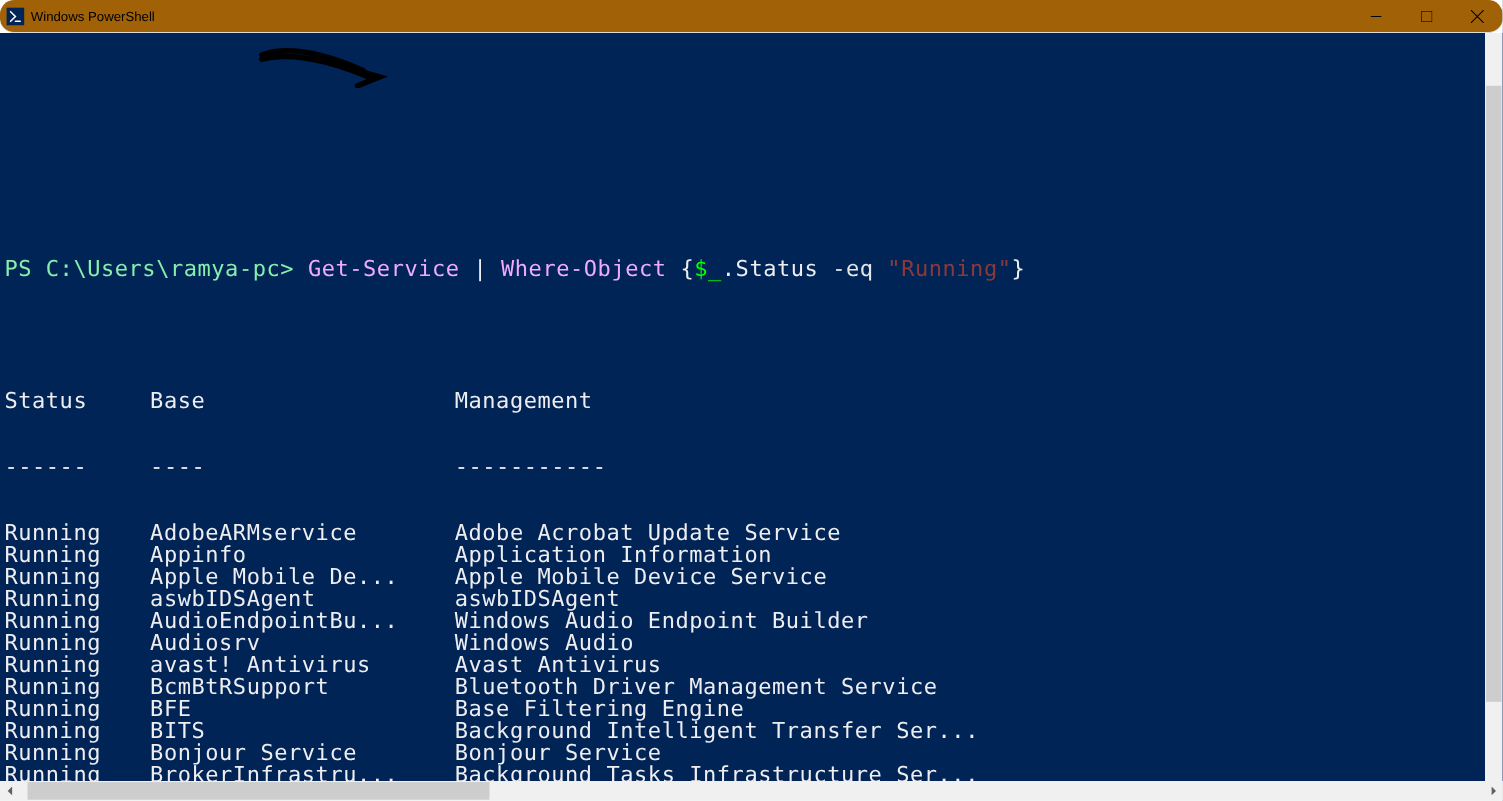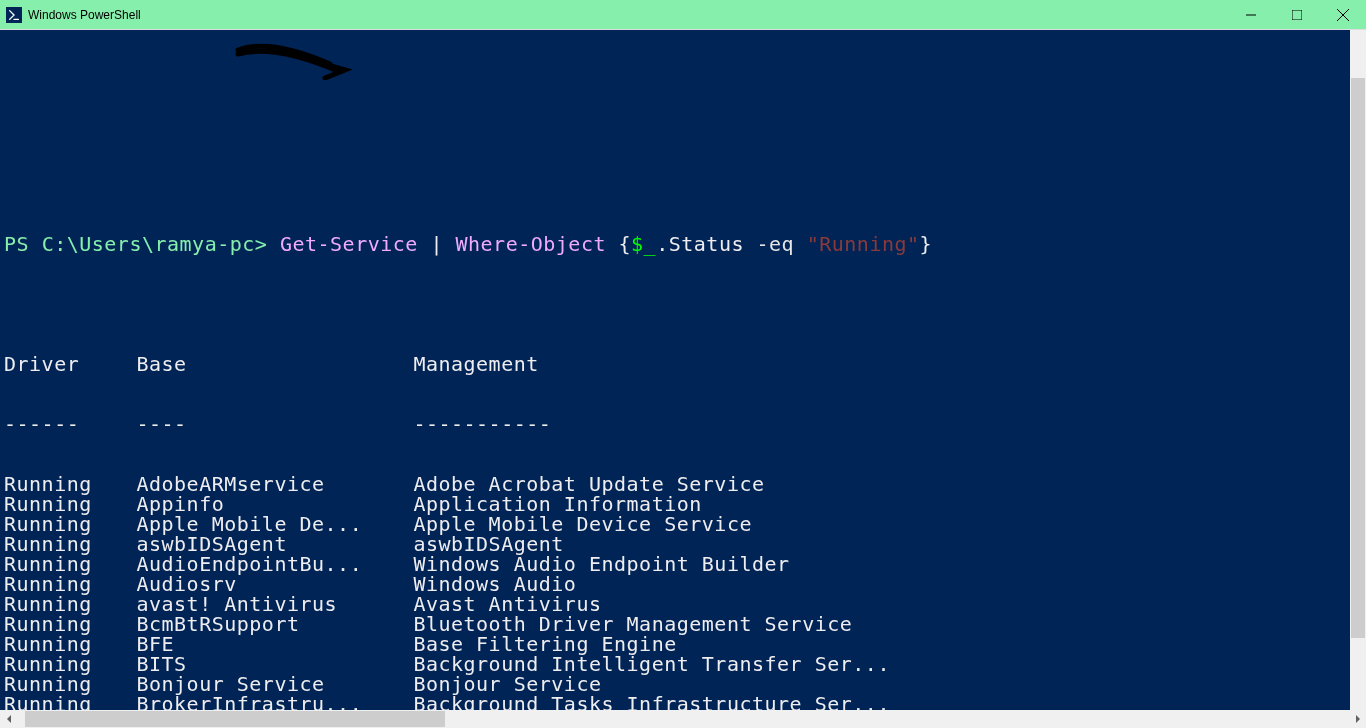--- a/index.html
+++ b/index.html
@@ -1,20 +1,21 @@
 <!DOCTYPE html>
 <html><head>
 <meta charset="utf-8">
 <style>
   * { margin:0; padding:0; box-sizing:border-box; }
   html,body { width:1366px; height:728px; font-family:"Segoe UI",Tahoma,sans-serif; overflow:hidden; background:#fff;}
   .titlebar {
-    height:30px; background:#86efac; border-bottom:1px solid #ddd;
+    height:30px; background:#a16207; border-bottom:1px solid #ddd;
     display:flex; align-items:center; justify-content:space-between;
     padding:0 0 0 6px;
+    border-radius:13px;
   }
   .titlebar-left { display:flex; align-items:center; gap:6px;}
   .ps-icon {
     width:16px; height:16px; background:#012456; position:relative;
     display:flex; align-items:center; justify-content:center;
   }
   .ps-icon svg { width:14px; height:14px; }
   .title-text { font-size:12px; color:#000; }
   .window-controls { display:flex; height:100%; }
   .win-btn { width:46px; height:30px; display:flex; align-items:center; justify-content:center; cursor:default;}
@@ -95,21 +96,21 @@
 <div class="console-wrap">
   <div class="console">
     
     <svg class="annot" style="left:230px;top:0px;width:140px;height:50px;" viewBox="0 0 140 50">
       <path d="M8 20 Q 40 8 100 34 M8 24 Q 45 14 110 42 M80 30 L115 40 L95 48" stroke="#000" stroke-width="5" fill="none" stroke-linecap="round"></path>
     </svg>
     <div class="blank-line"></div>
     <div class="blank-line"></div>
     <div class="row"><span class="prompt-ps">PS </span><span class="prompt-ps">C:\Users\ramya-pc&gt; </span><span class="cmd-yellow">Get-Service</span><span class="cmd-white"> | </span><span class="cmd-yellow">Where-Object</span><span class="cmd-white"> {</span><span class="cmd-green">$_</span><span class="cmd-white">.Status </span><span class="cmd-gray">-eq </span><span class="cmd-darkred">"Running"</span><span class="cmd-white">}</span></div>
     <div class="blank-line"></div>
-    <div class="row"><span class="col-status">Driver</span><span class="col-name">Base</span><span class="col-disp">Management</span></div>
+    <div class="row"><span class="col-status">Status</span><span class="col-name">Base</span><span class="col-disp">Management</span></div>
     <div class="row"><span class="col-status">------</span><span class="col-name">----</span><span class="col-disp">-----------</span></div>
     <div id="service-rows"><div class="row"><span class="col-status">Running</span><span class="col-name">AdobeARMservice</span><span class="col-disp">Adobe Acrobat Update Service</span></div><div class="row"><span class="col-status">Running</span><span class="col-name">Appinfo</span><span class="col-disp">Application Information</span></div><div class="row"><span class="col-status">Running</span><span class="col-name">Apple Mobile De...</span><span class="col-disp">Apple Mobile Device Service</span></div><div class="row"><span class="col-status">Running</span><span class="col-name">aswbIDSAgent</span><span class="col-disp">aswbIDSAgent</span></div><div class="row"><span class="col-status">Running</span><span class="col-name">AudioEndpointBu...</span><span class="col-disp">Windows Audio Endpoint Builder</span></div><div class="row"><span class="col-status">Running</span><span class="col-name">Audiosrv</span><span class="col-disp">Windows Audio</span></div><div class="row"><span class="col-status">Running</span><span class="col-name">avast! Antivirus</span><span class="col-disp">Avast Antivirus</span></div><div class="row"><span class="col-status">Running</span><span class="col-name">BcmBtRSupport</span><span class="col-disp">Bluetooth Driver Management Service</span></div><div class="row"><span class="col-status">Running</span><span class="col-name">BFE</span><span class="col-disp">Base Filtering Engine</span></div><div class="row"><span class="col-status">Running</span><span class="col-name">BITS</span><span class="col-disp">Background Intelligent Transfer Ser...</span></div><div class="row"><span class="col-status">Running</span><span class="col-name">Bonjour Service</span><span class="col-disp">Bonjour Service</span></div><div class="row"><span class="col-status">Running</span><span class="col-name">BrokerInfrastru...</span><span class="col-disp">Background Tasks Infrastructure Ser...</span></div></div>
   </div>
   <div class="vscroll">
     <div class="vthumb"></div>
   </div>
 </div>
 
 <div class="hscroll">
   <div class="hbtn">

